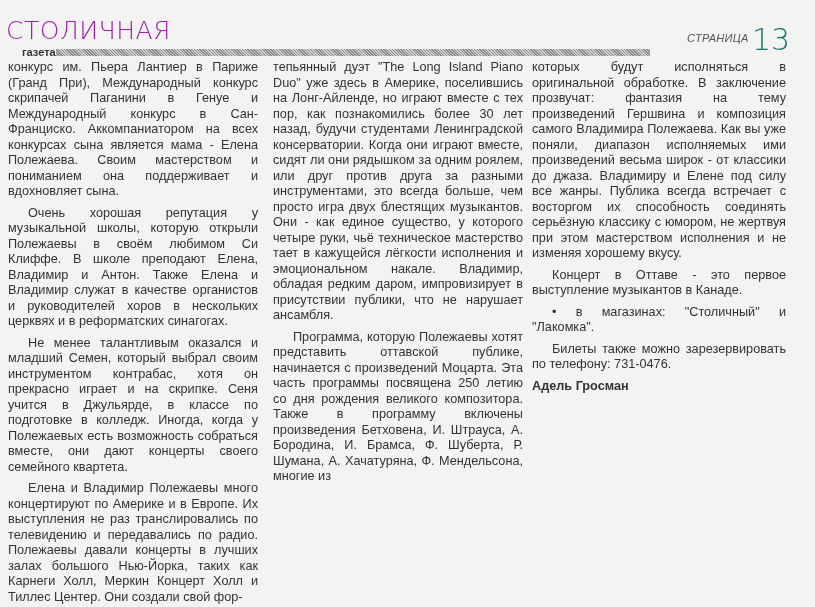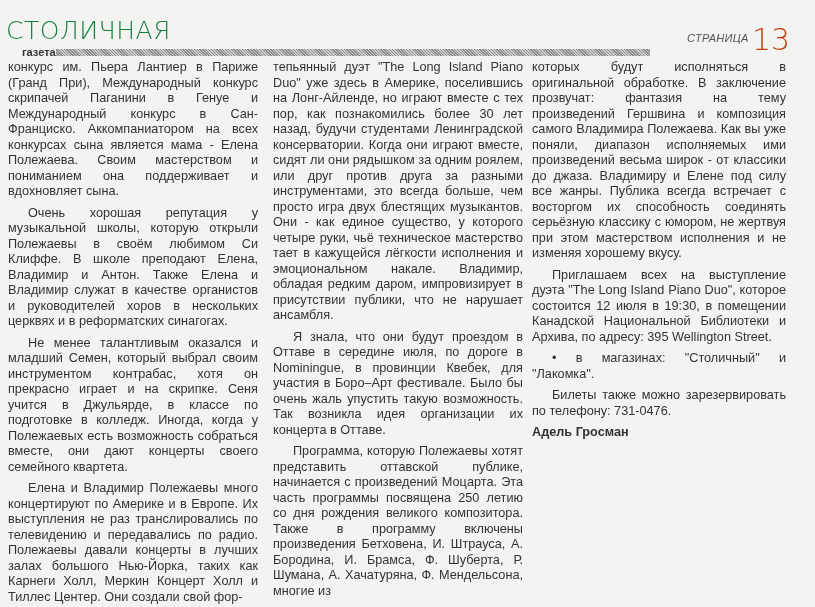--- a/index.html
+++ b/index.html
@@ -8,38 +8,38 @@
     background: #f3f3f1;
     font-family: "Liberation Sans", sans-serif;
     color: #2a2a2a;
     position: relative;
   }
   .masthead { position: absolute; left: 0; top: 0; width: 815px; height: 70px; }
   .brand-title {
     position: absolute; left: 6px; top: 16px;
     font-family: "DejaVu Sans", sans-serif;
     font-size: 25px; font-weight: 300; letter-spacing: 0.5px;
-    color: #15803d;
+    color: #a21caf;
   }
   .brand-sub {
     position: absolute; left: 10px; top: 46px;
     font-size: 11px; font-weight: bold; color: #333; padding-left: 12px;
   }
   .rule {
     position: absolute; left: 56px; top: 49px; width: 594px; height: 7px;
     background: repeating-linear-gradient(45deg, #8a8a8a 0 1px, #d0d0d0 1px 2px);
   }
   .page-label {
     position: absolute; left: 687px; top: 32px;
     font-size: 11px; color: #555; letter-spacing: 0.3px; font-style: italic;
   }
   .page-number {
     position: absolute; left: 752px; top: 22px;
     font-family: "DejaVu Sans", sans-serif; font-weight: 300;
-    font-size: 30px; color: #c2410c;
+    font-size: 30px; color: #0f766e;
   }
   .columns { position: absolute; left: 0; top: 60px; width: 815px; height: 537px; }
   .col {
     position: absolute; top: 0;
     font-size: 12.7px; line-height: 15.5px;
     text-align: justify; color: #333;
   }
   .col p { margin: 0 0 6px 0; text-indent: 20px; }
   .col p.cont { text-indent: 0; }
   .col1 { left: 8px; width: 250px; }
@@ -62,24 +62,23 @@
 <main class="columns">
   <section class="col col1">
     <p class="cont">конкурс им. Пьера Лантиер в Париже (Гранд При), Международный конкурс скрипачей Паганини в Генуе и Международный конкурс в Сан-Франциско. Аккомпаниатором на всех конкурсах сына является мама - Елена Полежаева. Своим мастерством и пониманием она поддерживает и вдохновляет сына.</p>
     <p>Очень хорошая репутация у музыкальной школы, которую открыли Полежаевы в своём любимом Си Клиффе. В школе преподают Елена, Владимир и Антон. Также Елена и Владимир служат в качестве органистов и руководителей хоров в нескольких церквях и в реформатских синагогах.</p>
     <p>Не менее талантливым оказался и младший Семен, который выбрал своим инструментом контрабас, хотя он прекрасно играет и на скрипке. Сеня учится в Джульярде, в классе по подготовке в колледж. Иногда, когда у Полежаевых есть возможность собраться вместе, они дают концерты своего семейного квартета.</p>
     <p>Елена и Владимир Полежаевы много концертируют по Америке и в Европе. Их выступления не раз транслировались по телевидению и передавались по радио. Полежаевы давали концерты в лучших залах большого Нью-Йорка, таких как Карнеги Холл, Меркин Концерт Холл и Тиллес Центер. Они создали свой фор-</p>
   </section>
 
   <section class="col col2">
     <p class="cont">тепьянный дуэт "The Long Island Piano Duo" уже здесь в Америке, поселившись на Лонг-Айленде, но играют вместе с тех пор, как познакомились более 30 лет назад, будучи студентами Ленинградской консерватории. Когда они играют вместе, сидят ли они рядышком за одним роялем, или друг против друга за разными инструментами, это всегда больше, чем просто игра двух блестящих музыкантов. Они - как единое существо, у которого четыре руки, чьё техническое мастерство тает в кажущейся лёгкости исполнения и эмоциональном накале. Владимир, обладая редким даром, импровизирует в присутствии публики, что не нарушает ансамбля.</p>
-    <p>Я знала, что они будут проездом в Оттаве в середине июля, по дороге в Nominingue, в провинции Квебек, для участия в Боро–Арт фестивале. Было бы очень жаль упустить такую возможность. Так возникла идея организации их концерта в Оттаве.</p>
     <p>Программа, которую Полежаевы хотят представить оттавской публике, начинается с произведений Моцарта. Эта часть программы посвящена 250 летию со дня рождения великого композитора. Также в программу включены произведения Бетховена, И. Штрауса, А. Бородина, И. Брамса, Ф. Шуберта, Р. Шумана, А. Хачатуряна, Ф. Мендельсона, многие из</p>
   </section>
 
   <section class="col col3">
     <p class="cont">которых будут исполняться в оригинальной обработке. В заключение прозвучат: фантазия на тему произведений Гершвина и композиция самого Владимира Полежаева. Как вы уже поняли, диапазон исполняемых ими произведений весьма широк - от классики до джаза. Владимиру и Елене под силу все жанры. Публика всегда встречает с восторгом их способность соединять серьёзную классику с юмором, не жертвуя при этом мастерством исполнения и не изменяя хорошему вкусу.</p>
-    <p>Приглашаем всех на выступление дуэта "The Long Island Piano Duo", которое состоится 12 июля в 19:30, в помещении Канадской Национальной Библиотеки и Архива, по адресу: 395 Wellington Street.</p>
+    <p>Концерт в Оттаве - это первое выступление музыкантов в Канаде.</p>
     <p class="bullet">в магазинах: "Столичный" и "Лакомка".</p>
     <p>Билеты также можно зарезервировать по телефону: 731-0476.</p>
     <p class="byline">Адель Гросман</p>
   </section>
 </main>
 
 </body></html>

